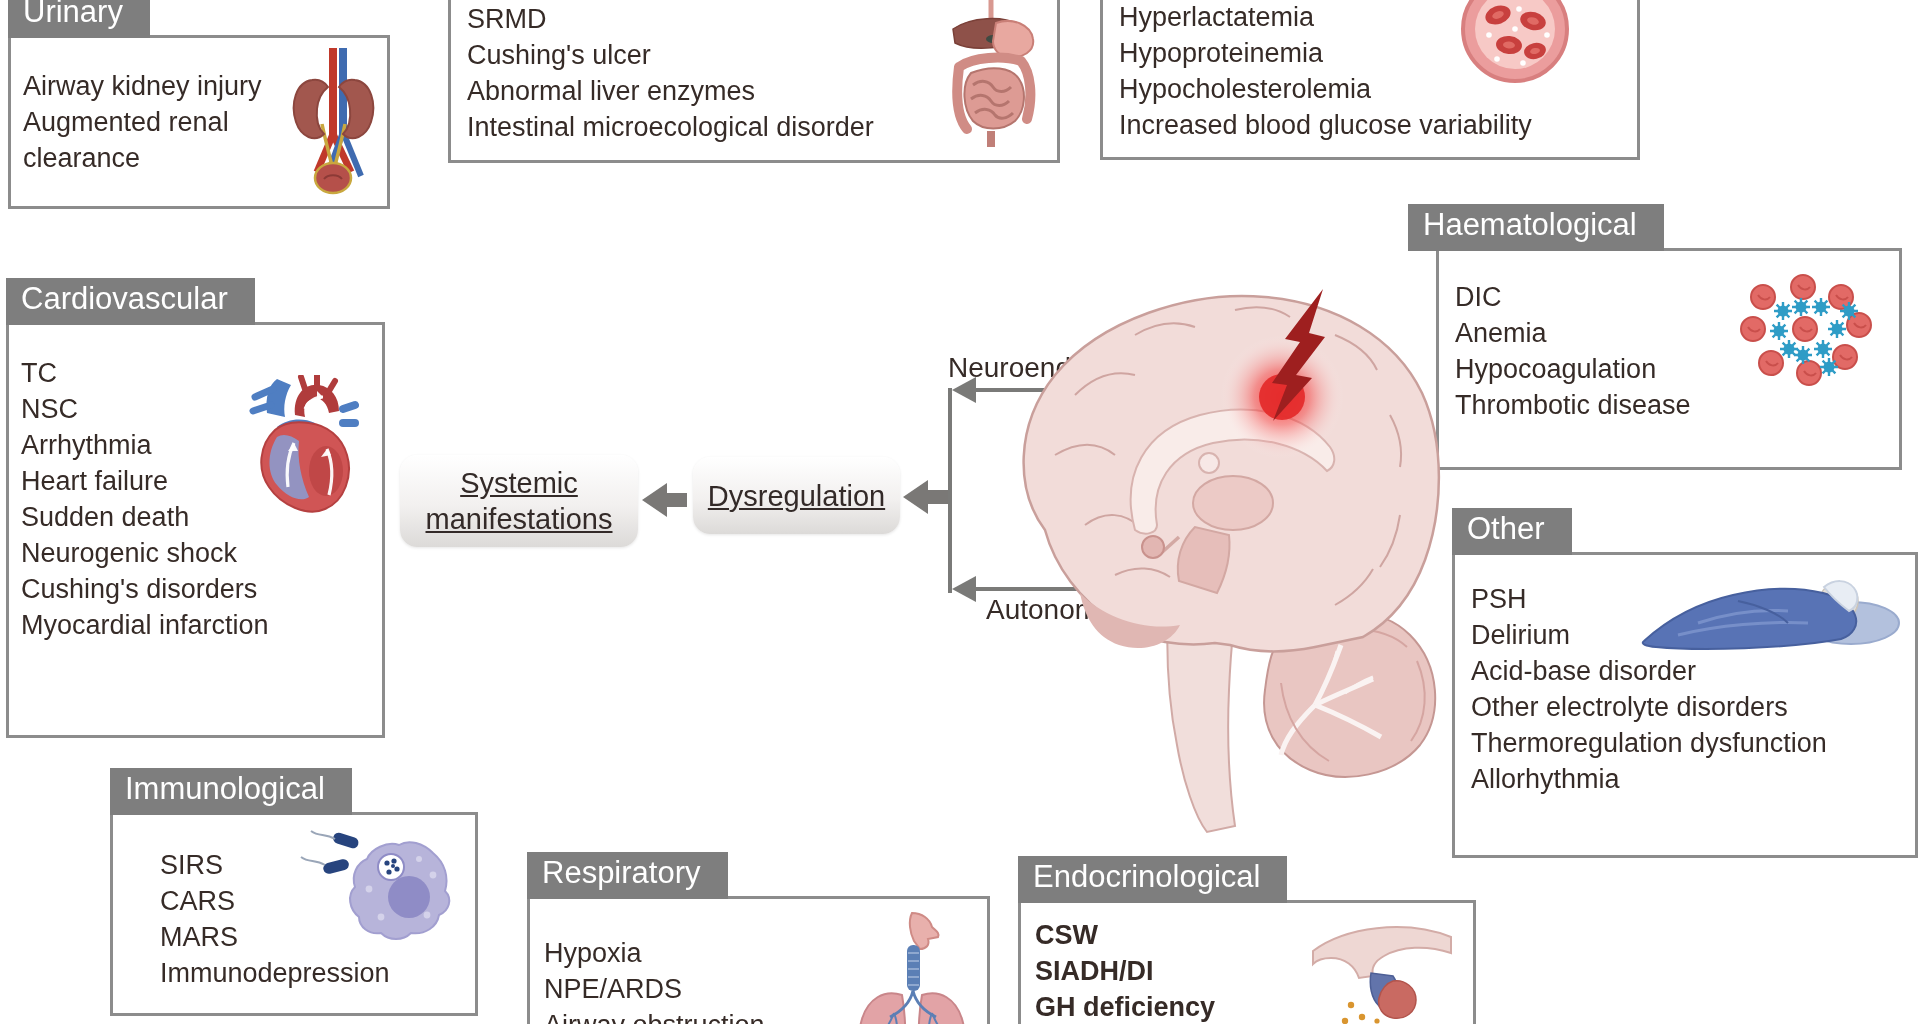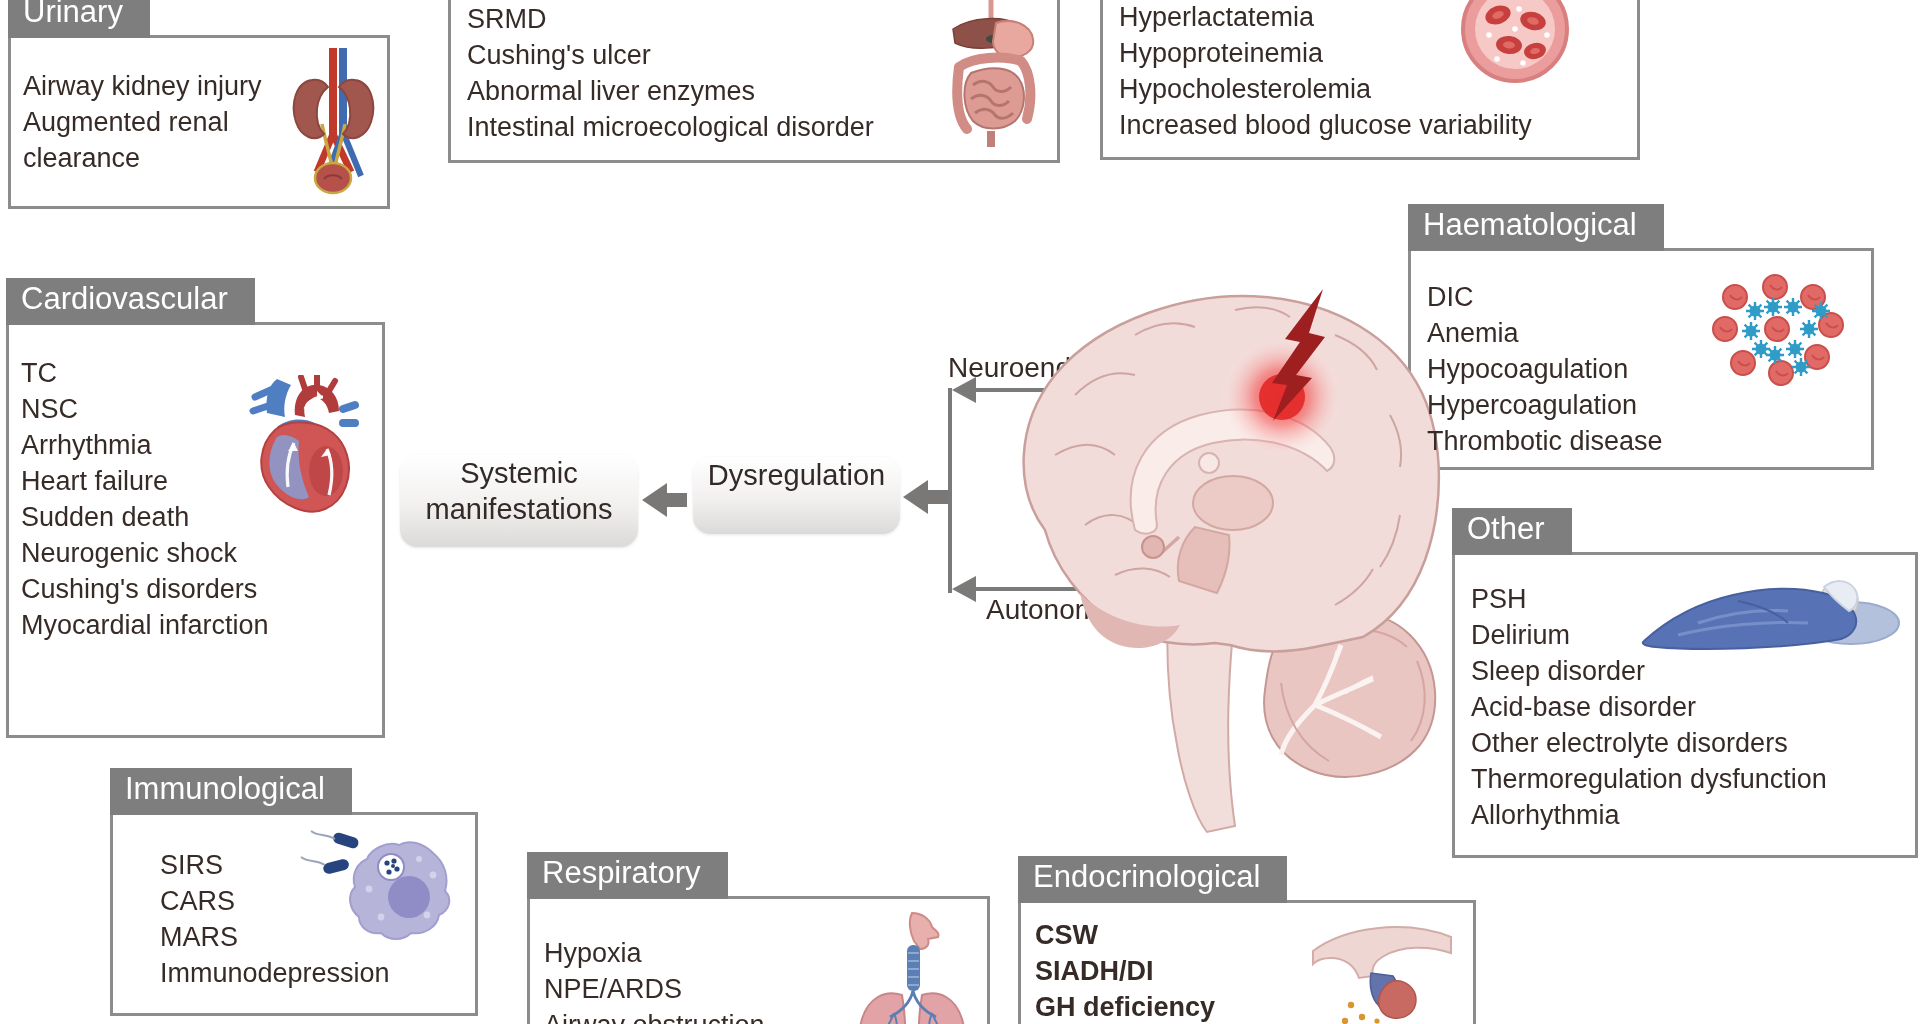--- a/index.html
+++ b/index.html
@@ -4,24 +4,24 @@
 <style>
   html,body{margin:0;padding:0;background:#fff;}
   body{width:1920px;height:1024px;position:relative;overflow:hidden;
        font-family:"Liberation Sans",sans-serif;color:#362b27;}
   .panel{position:absolute;}
   .tab{display:inline-block;background:#7e7e7e;color:#fff;font-size:31px;
        padding:3px 27px 8px 15px;position:relative;z-index:2;margin-bottom:-3px;}
   .box{border:3px solid #8c8c8c;background:#fff;position:relative;box-sizing:border-box;}
   .items{position:relative;font-size:27px;line-height:36px;z-index:1;}
   .icon{position:absolute;z-index:0;}
-  .flowbox{position:absolute;border-radius:17px;display:flex;align-items:flex-start;justify-content:center;
+  .flowbox{position:absolute;border-radius:17px;display:flex;align-items:center;justify-content:center;
        text-align:center;font-size:29px;line-height:36px;color:#332a28;white-space:pre-line;
        background:linear-gradient(180deg,#ffffff 0%,#f2f0ef 55%,#dcdad8 100%);
-       box-shadow:0 1px 3px rgba(0,0,0,.10);}
+       box-shadow:0 1px 3px rgba(0,0,0,.10);text-decoration:underline;}
   .thick-arrow{position:absolute;width:46px;height:34px;}
   .thick-arrow .head{position:absolute;left:0;top:0;width:0;height:0;
        border-top:17px solid transparent;border-bottom:17px solid transparent;border-right:25px solid #7a7876;}
   .thick-arrow .shaft{position:absolute;left:24px;top:10px;height:14px;background:#7a7876;}
   .bline{position:absolute;background:#7a7a78;}
   .bhead{position:absolute;width:0;height:0;border-top:13px solid transparent;
        border-bottom:13px solid transparent;border-right:24px solid #7a7a78;}
   .nlabel{position:absolute;font-size:28px;color:#362b27;white-space:nowrap;}
 </style>
 </head>
@@ -108,26 +108,25 @@
           <circle cx="62" cy="52" r="2.8"></circle>
       </g>
     </svg>
   </div>
 </div>
 
 <div class="panel" style="left:1408px;top:204px;">
   <div class="tab">
     <span>Haematological</span>
   </div>
-  <div class="box" style="width:466px;height:222px;">
+  <div class="box" style="width:466px;height:222px;margin-left:28px;">
     <div class="items" style="padding:28px 0 0 16px;width:300px;">
         <div class="item">DIC</div>
         <div class="item">Anemia</div>
         <div class="item">Hypocoagulation</div>
-        <div class="item">Hypercoagulation</div>
         <div class="item">Thrombotic disease</div>
       </div>
     <svg class="icon" style="left:300px;top:16px;" width="138" height="128" viewBox="0 0 138 128">
       <defs>
         <g id="rbc">
             <circle r="12" fill="#e26a66" stroke="#c94f4b" stroke-width="2"></circle>
             <path d="M-5 -2 C-2 3 4 4 7 0" stroke="#c94f4b" stroke-width="2" fill="none"></path>
           </g>
         <g id="plt" stroke="#2e9cc6" stroke-width="2.4">
           <circle r="5.5" fill="#2e9cc6" stroke="none"></circle>
@@ -302,21 +301,20 @@
 </div>
 
 <div class="panel" style="left:1452px;top:508px;">
   <div class="tab">
     <span>Other</span>
   </div>
   <div class="box" style="width:466px;height:306px;">
     <div class="items" style="padding:26px 0 0 16px;width:430px;">
         <div class="item">PSH</div>
         <div class="item">Delirium</div>
-        <div class="item">Sleep disorder</div>
         <div class="item">Acid-base disorder</div>
         <div class="item">Other electrolyte disorders</div>
         <div class="item">Thermoregulation dysfunction</div>
         <div class="item">Allorhythmia</div>
       </div>
     <svg class="icon" style="left:183px;top:6px;" width="268" height="96" viewBox="0 0 268 96">
       <ellipse cx="213" cy="62" rx="48" ry="21" fill="#b3c1dd" stroke="#9aabce" stroke-width="2"></ellipse>
       <circle cx="201" cy="40" r="19" fill="#e6e0d8" stroke="#cdc4b8" stroke-width="1.5"></circle>
       <path d="M6 80 C30 58 60 42 95 34 C130 26 160 26 185 32 C201 36 213 44 217 54 C221 64 215 74 203 78 C150 88 60 90 18 86 C8 85 2 83 6 80 Z" fill="#5873b5" stroke="#47609e" stroke-width="2"></path>
       <g stroke="#7b93cc" stroke-width="3" fill="none" opacity="0.9">

